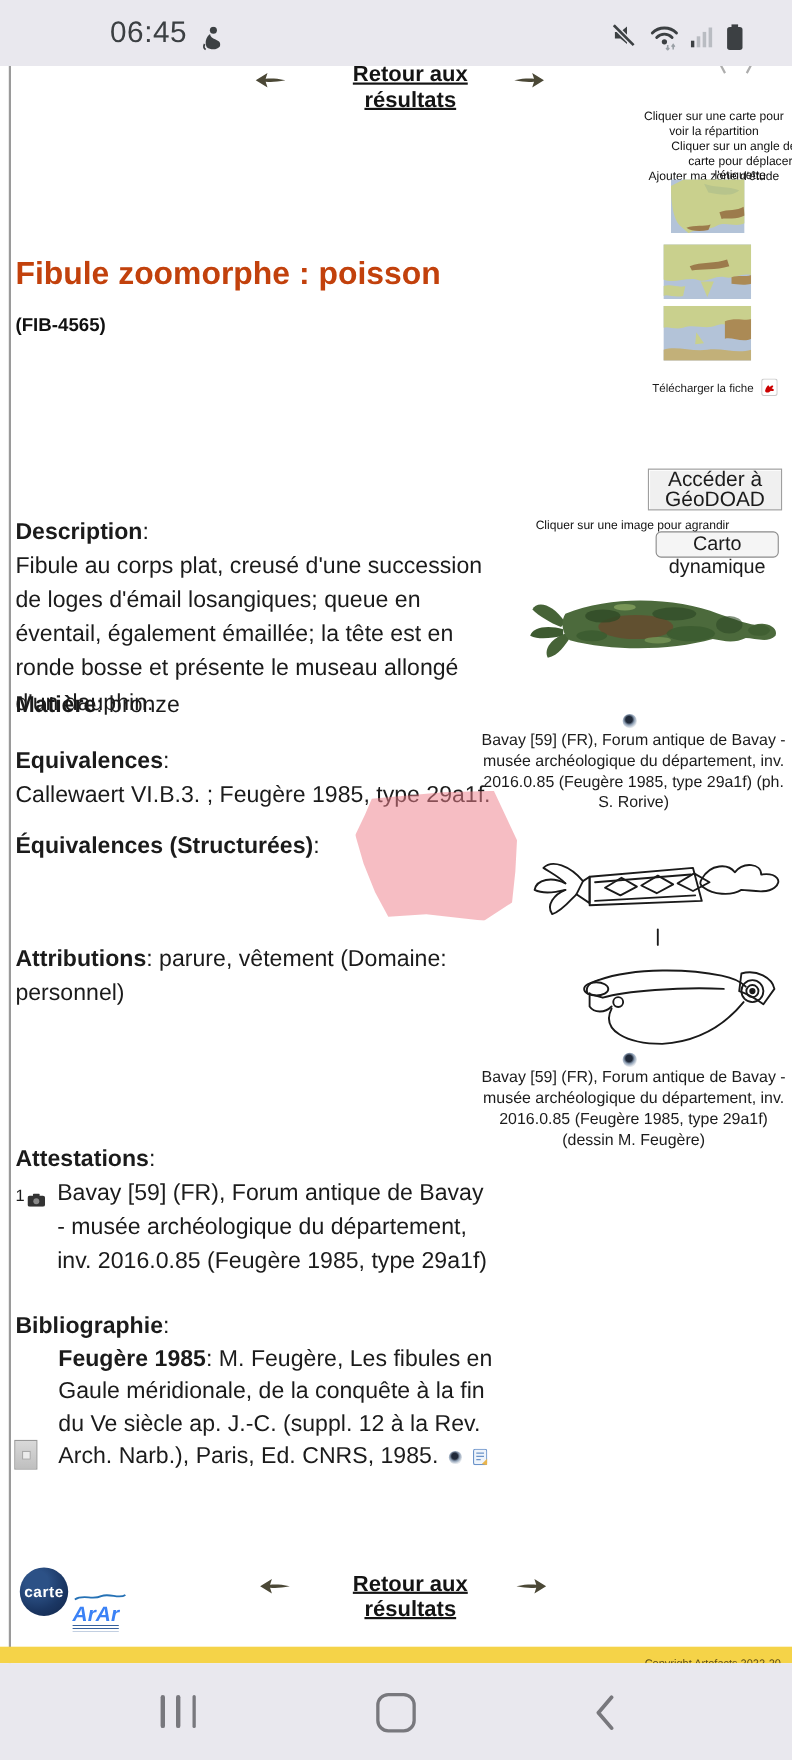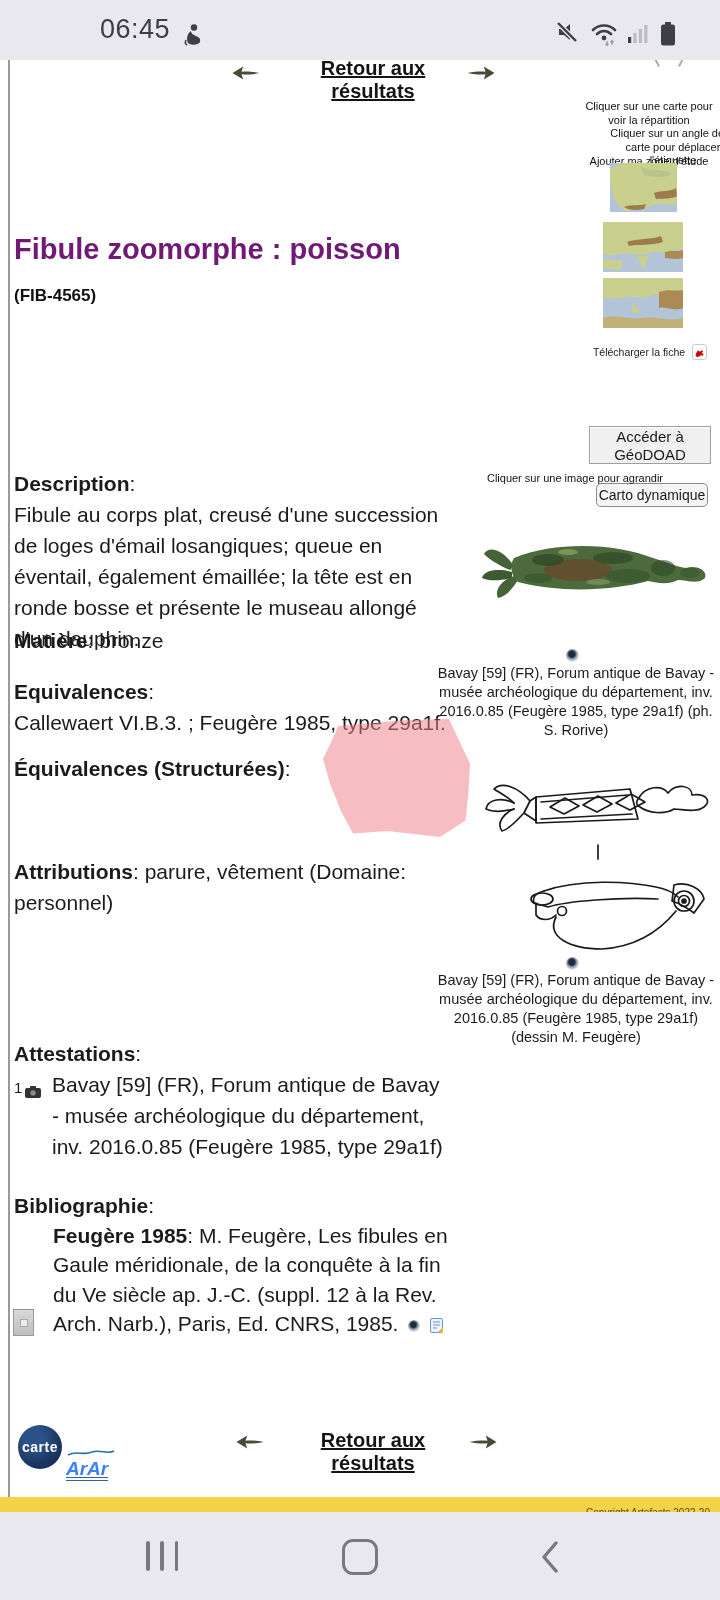--- a/index.html
+++ b/index.html
@@ -13,37 +13,37 @@
   .sb-time { position:absolute; left:100px; top:14px; font-size:27px; color:#3c4043; letter-spacing:.5px; }
   .sb-icon { position:absolute; top:22px; }
 
   
   .page { position:absolute; left:0; top:60px; width:720px; height:1552px; background:#fff; overflow:hidden; }
   .vline { position:absolute; left:8px; top:0; width:2px; height:1452px; background:#9a9a9a; }
 
   .nav-back-label { font-size:20px; font-weight:600; text-decoration:underline; color:#141414; }
   .arrow-btn { width:30px; height:18px; }
 
-  .h-title { font-size:29px; font-weight:bold; color:#701a75; }
+  .h-title { font-size:29px; font-weight:bold; color:#c2410c; }
   .h-code  { font-size:17px; font-weight:bold; color:#111; }
 
   .body-text { font-size:21px; line-height:31px; color:#1b1b1b; }
   .b { font-weight:bold; }
   .sep { white-space:pre; }
 
   .right-small { font-size:11px; line-height:13.5px; text-align:center; color:#111; }
   .link-u { }
   .map-thumb { position:absolute; border:0; overflow:hidden; }
   .map-thumb svg { display:block; }
 
   .btn-geodoad { position:absolute; left:589px; top:366px; width:122px; height:38px; background:#f0f0f0;
-    border:1px solid #9f9f9f; font-size:15px; line-height:18px; text-align:center; color:#1b1b1b; padding-top:1px;
+    border:1px solid #9f9f9f; font-size:19px; line-height:18px; text-align:center; color:#1b1b1b; padding-top:1px;
     box-shadow: inset 1px 1px 0 #fff; }
   .btn-carto { position:absolute; left:596px; top:423px; width:112px; height:24px; background:#f5f5f5;
-    border:1px solid #8a8a8a; border-radius:5px; font-size:14px; text-align:center; color:#1b1b1b; line-height:21px; }
+    border:1px solid #8a8a8a; border-radius:5px; font-size:18px; text-align:center; color:#1b1b1b; line-height:21px; }
 
   .caption { font-size:14.5px; line-height:19px; text-align:center; color:#1b1b1b; }
   .eye-ico { width:13px; height:13px; border-radius:50%;
     background: radial-gradient(circle at 45% 40%, #202a3a 0 28%, #8fa0b5 46%, #dfe4ea 68%, #f4f4f4 100%); display:inline-block; }
 
   .highlight-blob { position:absolute; left:320px; top:659px; width:150px; height:118px; z-index:6;
     background: rgba(238,128,140,.52);
     clip-path: polygon(12% 6%, 55% 1%, 86% 0%, 100% 38%, 99% 62%, 97% 86%, 80% 100%, 45% 95%, 22% 97%, 14% 78%, 7% 56%, 2% 34%, 8% 18%);
   }
 

